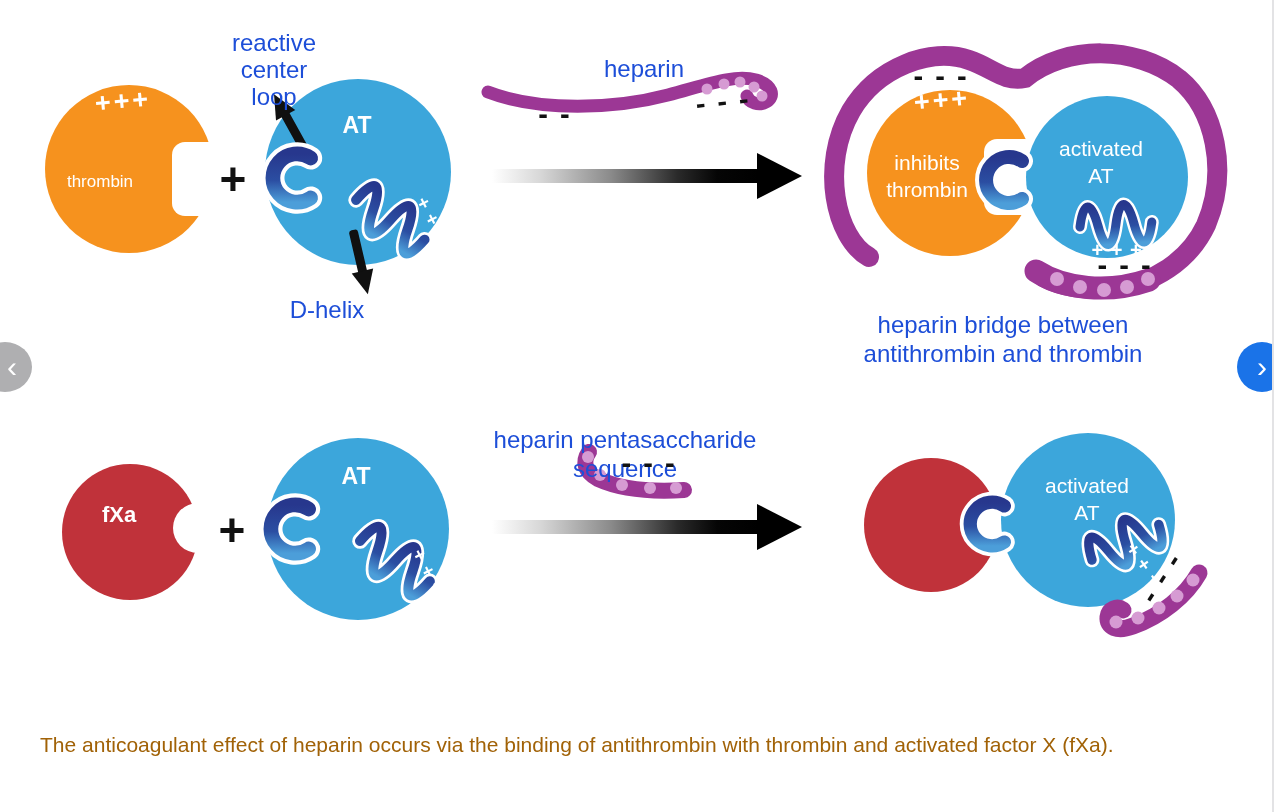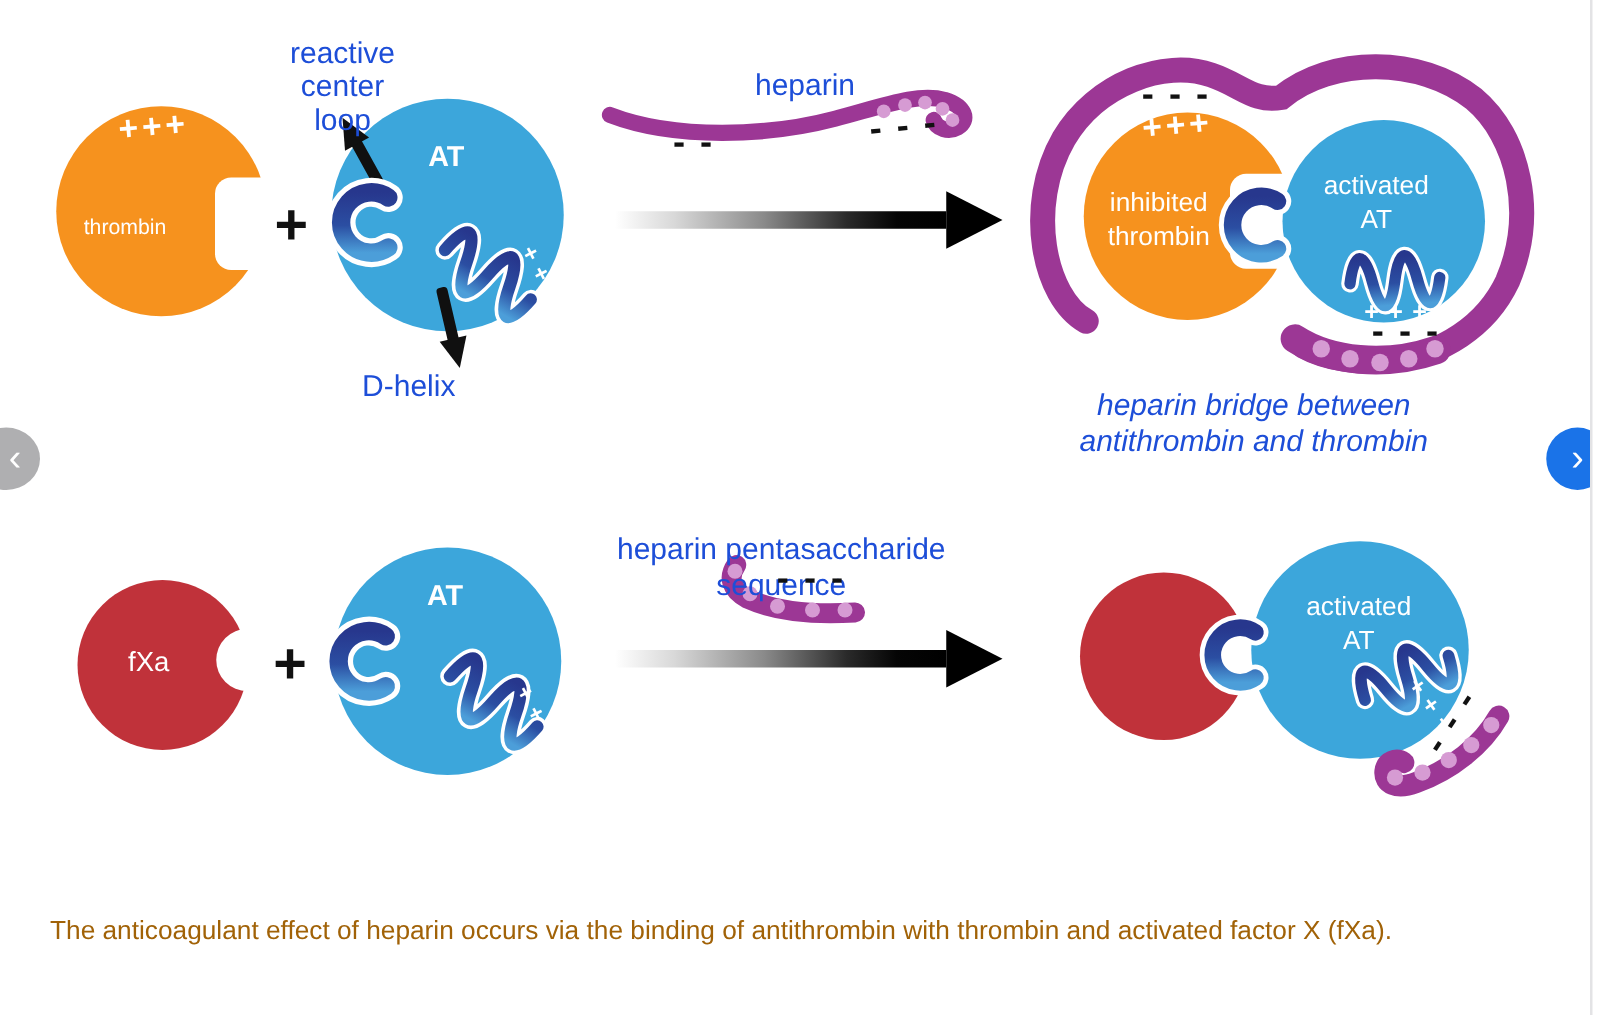--- a/index.html
+++ b/index.html
@@ -7,21 +7,21 @@
          font-family:"Liberation Sans",sans-serif;}
   .fig-svg{position:absolute;left:0;top:0;z-index:1;}
   .lbl{position:absolute;z-index:2;transform:translateX(-50%);text-align:center;
        color:#1d4ed8;font-size:24px;line-height:27px;font-weight:500;}
   .white{color:#fff;}
   .at-lbl{font-size:23px;font-weight:bold;}
   .plus-big{font-size:46px;font-weight:bold;line-height:46px;color:#111;}
   .charges{font-size:27px;font-weight:bold;letter-spacing:3px;line-height:27px;}
   .crosses{font-size:19px;font-weight:bold;letter-spacing:1px;line-height:20px;}
   .dashes{font-size:29px;font-weight:bold;letter-spacing:2px;line-height:28px;color:#111;}
-  .cap2{line-height:29px;font-style:italic;}
+  .cap2{line-height:29px;}
   .page-caption{position:absolute;left:40px;top:729px;width:1140px;z-index:2;
        font-size:21px;line-height:31px;color:#a16207;font-weight:400;text-align:left;transform:none;}
   .nav-btn{position:absolute;width:50px;height:50px;border-radius:50%;z-index:20;
        display:flex;align-items:center;justify-content:center;color:#fff;
        font-size:30px;line-height:30px;cursor:pointer;user-select:none;}
   .nav-prev{left:-22px;top:342px;background:#AFAFB1;padding-left:14px;width:40px;}
   .nav-next{left:1237px;top:342px;background:#1A73E8;}
   .right-gutter{position:absolute;right:0;top:0;width:6px;height:812px;background:#fff;
        border-left:2.5px solid #E3E3E5;z-index:30;}
 </style>
@@ -136,27 +136,27 @@
   <div class="lbl white charges" style="left:123px;top:88px;transform:translateX(-50%) rotate(-5deg);">+++</div>
   <div class="lbl plus-big" style="left:233px;top:156px;">+</div>
   <div class="lbl white at-lbl" style="left:357px;top:112px;">AT</div>
   <div class="lbl white crosses" style="left:432px;top:210px;transform:translateX(-50%) rotate(63deg);">+ + +</div>
 
   <div class="lbl dashes" style="left:555px;top:100px;">- -</div>
   <div class="lbl dashes" style="left:723px;top:87px;transform:translateX(-50%) rotate(-6deg);">- - -</div>
 
   <div class="lbl dashes" style="left:941px;top:62px;">- - -</div>
   <div class="lbl white charges" style="left:942px;top:87px;transform:translateX(-50%) rotate(-5deg);">+++</div>
-  <div class="lbl white" style="left:927px;top:149px;width:112px;font-size:21px;">inhibited thrombin</div>
+  <div class="lbl white" style="left:927px;top:149px;width:112px;font-size:21px;">inhibits thrombin</div>
   <div class="lbl white" style="left:1101px;top:135px;width:100px;font-size:21px;">activated AT</div>
   <div class="lbl white crosses" style="left:1117px;top:240px;font-size:20px;">+ + +</div>
   <div class="lbl dashes" style="left:1125px;top:251px;">- - -</div>
   <div class="lbl cap2" style="left:1003px;top:310px;width:292px;">heparin bridge between antithrombin and thrombin</div>
 
-  <div class="lbl white" style="left:119px;top:516px;font-size:22px;">fXa</div>
+  <div class="lbl white" style="left:119px;top:501px;font-size:22px;font-weight:bold;">fXa</div>
   <div class="lbl plus-big" style="left:232px;top:507px;">+</div>
   <div class="lbl white at-lbl" style="left:356px;top:463px;">AT</div>
   <div class="lbl white crosses" style="left:428px;top:562px;transform:translateX(-50%) rotate(63deg);">+ + +</div>
 
   <div class="lbl" style="left:625px;top:386px;width:270px;line-height:28.5px;margin-top:40px;">heparin pentasaccharide sequence</div>
   <div class="lbl dashes" style="left:649px;top:449px;">- - -</div>
 
   <div class="lbl white" style="left:1087px;top:472px;width:100px;font-size:21px;">activated AT</div>
   <div class="lbl white crosses" style="left:1144px;top:555px;transform:translateX(-50%) rotate(55deg);">+ + +</div>
   <div class="lbl dashes" style="left:1161px;top:563px;transform:translateX(-50%) rotate(-57deg);">- - -</div>

